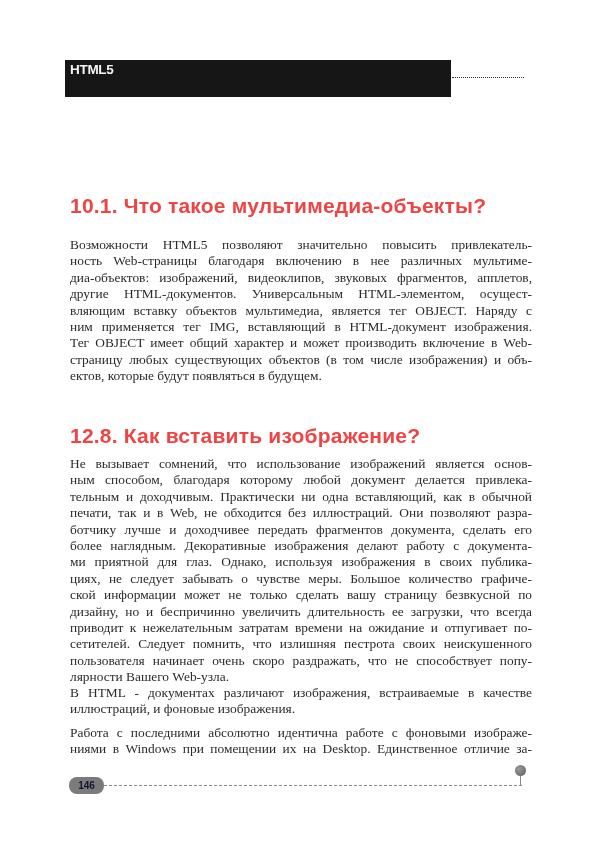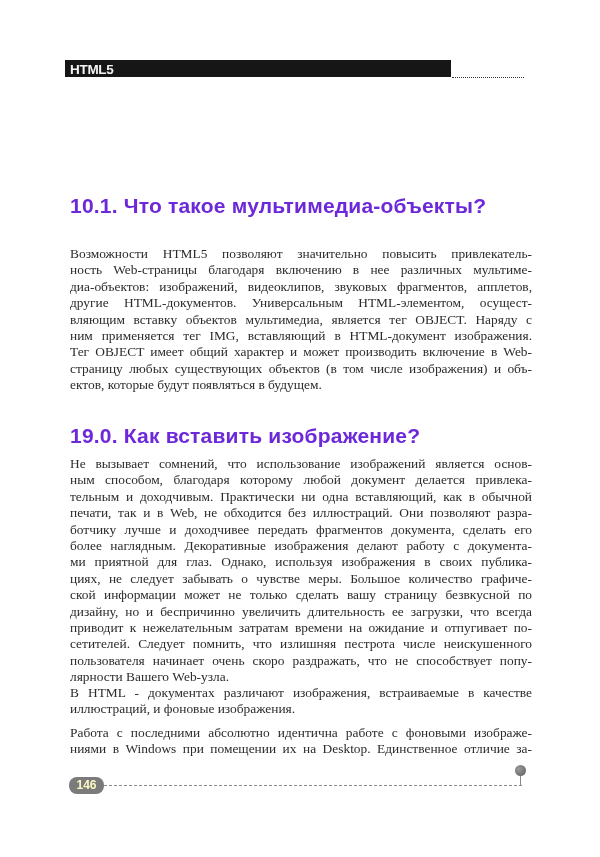--- a/index.html
+++ b/index.html
@@ -1,98 +1,98 @@
 <!DOCTYPE html>
 <html><head>
 <meta charset="utf-8">
 <style>
   html, body { margin: 0; padding: 0; }
   body {
     width: 600px; height: 857px; background: #ffffff; position: relative; overflow: hidden;
     font-family: "Liberation Serif", "DejaVu Serif", serif; color: #2a2a2a;
   }
   .running-head {
-    position: absolute; left: 65px; top: 60px; width: 386px; height: 17px;
+    position: absolute; left: 65px; top: 60px; width: 386px; height: 37px;
     background: #161616;
   }
   .running-head-label {
     position: absolute; left: 5px; top: 1px; color: #f4f4f4;
     font-family: "Liberation Sans", "DejaVu Sans", sans-serif; font-weight: bold;
     font-size: 13.5px; letter-spacing: -0.3px; line-height: 17px;
   }
   .head-dots {
     position: absolute; left: 452px; top: 77px; width: 72px; height: 0;
     border-top: 1.6px dotted #333;
   }
   .section-title {
     position: absolute; left: 70px; margin: 0;
     font-family: "Liberation Sans", "DejaVu Sans", sans-serif; font-weight: bold;
-    font-size: 21px; color: #6d28d9; letter-spacing: 0.2px; white-space: nowrap;
+    font-size: 21px; color: #ef4444; letter-spacing: 0.2px; white-space: nowrap;
   }
   .body-text {
     position: absolute; left: 70px; width: 462px; margin: 0;
     font-size: 13.4px; line-height: 16.4px; text-align: justify; color: #2b2b2b;
   }
   .body-text .ln { display: block; white-space: nowrap; text-align: justify; text-align-last: justify; height: 16.4px; }
   .body-text .ln.last { text-align-last: left; }
   .footer-line {
     position: absolute; left: 104px; top: 785px; width: 418px; height: 0;
     border-top: 1.2px dashed #8a8a8a;
   }
   .page-number {
     position: absolute; left: 69px; top: 777px; width: 35px; height: 17px;
-    background: #7b7b7b; border-radius: 8px; color: #fef9c3; text-align: center;
+    background: #7b7b7b; border-radius: 8px; color: #0f172a; text-align: center;
     font-family: "Liberation Sans", "DejaVu Sans", sans-serif; font-weight: bold;
-    font-size: 12px; line-height: 17px;
+    font-size: 10px; line-height: 17px;
   }
   .corner-ball {
     position: absolute; left: 515px; top: 765px; width: 11px; height: 11px;
     border-radius: 50%; background: radial-gradient(circle at 35% 35%, #9a9a9a, #5c5c5c);
   }
   .corner-ball-stem {
     position: absolute; left: 520px; top: 775px; width: 1px; height: 10px; background: #888;
   }
 </style>
 </head>
 <body>
 
 <div class="running-head">
   <span class="running-head-label">HTML5</span>
 </div>
 <div class="head-dots"></div>
 
 <h2 class="section-title" style="top:194px">10.1. Что такое мультимедиа-объекты?</h2>
 
-<div class="body-text" style="top:246px">
+<div class="body-text" style="top:237px">
   <span class="ln">Возможности HTML5 позволяют значительно повысить привлекатель-</span>
   <span class="ln">ность Web-страницы благодаря включению в нее различных мультиме-</span>
   <span class="ln">диа-объектов: изображений, видеоклипов, звуковых фрагментов, апплетов,</span>
   <span class="ln">другие HTML-документов. Универсальным HTML-элементом, осущест-</span>
   <span class="ln">вляющим вставку объектов мультимедиа, является тег OBJECT. Наряду с</span>
   <span class="ln">ним применяется тег IMG, вставляющий в HTML-документ изображения.</span>
   <span class="ln">Тег OBJECT имеет общий характер и может производить включение в Web-</span>
   <span class="ln">страницу любых существующих объектов (в том числе изображения) и объ-</span>
   <span class="ln last">ектов, которые будут появляться в будущем.</span>
 </div>
 
-<h2 class="section-title" style="top:424px">19.0. Как вставить изображение?</h2>
+<h2 class="section-title" style="top:424px">12.8. Как вставить изображение?</h2>
 
 <div class="body-text" style="top:456px">
   <span class="ln">Не вызывает сомнений, что использование изображений является основ-</span>
   <span class="ln">ным способом, благодаря которому любой документ делается привлека-</span>
   <span class="ln">тельным и доходчивым. Практически ни одна вставляющий, как в обычной</span>
   <span class="ln">печати, так и в Web, не обходится без иллюстраций. Они позволяют разра-</span>
   <span class="ln">ботчику лучше и доходчивее передать фрагментов документа, сделать его</span>
   <span class="ln">более наглядным. Декоративные изображения делают работу с документа-</span>
   <span class="ln">ми приятной для глаз. Однако, используя изображения в своих публика-</span>
   <span class="ln">циях, не следует забывать о чувстве меры. Большое количество графиче-</span>
   <span class="ln">ской информации может не только сделать вашу страницу безвкусной по</span>
   <span class="ln">дизайну, но и беспричинно увеличить длительность ее загрузки, что всегда</span>
   <span class="ln">приводит к нежелательным затратам времени на ожидание и отпугивает по-</span>
-  <span class="ln">сетителей. Следует помнить, что излишняя пестрота числе неискушенного</span>
+  <span class="ln">сетителей. Следует помнить, что излишняя пестрота своих неискушенного</span>
   <span class="ln">пользователя начинает очень скоро раздражать, что не способствует попу-</span>
   <span class="ln last">лярности Вашего Web-узла.</span>
 </div>
 
 <div class="body-text" style="top:685px">
   <span class="ln">В HTML - документах различают изображения, встраиваемые в качестве</span>
   <span class="ln last">иллюстраций, и фоновые изображения.</span>
 </div>
 
 <div class="body-text" style="top:725px">

